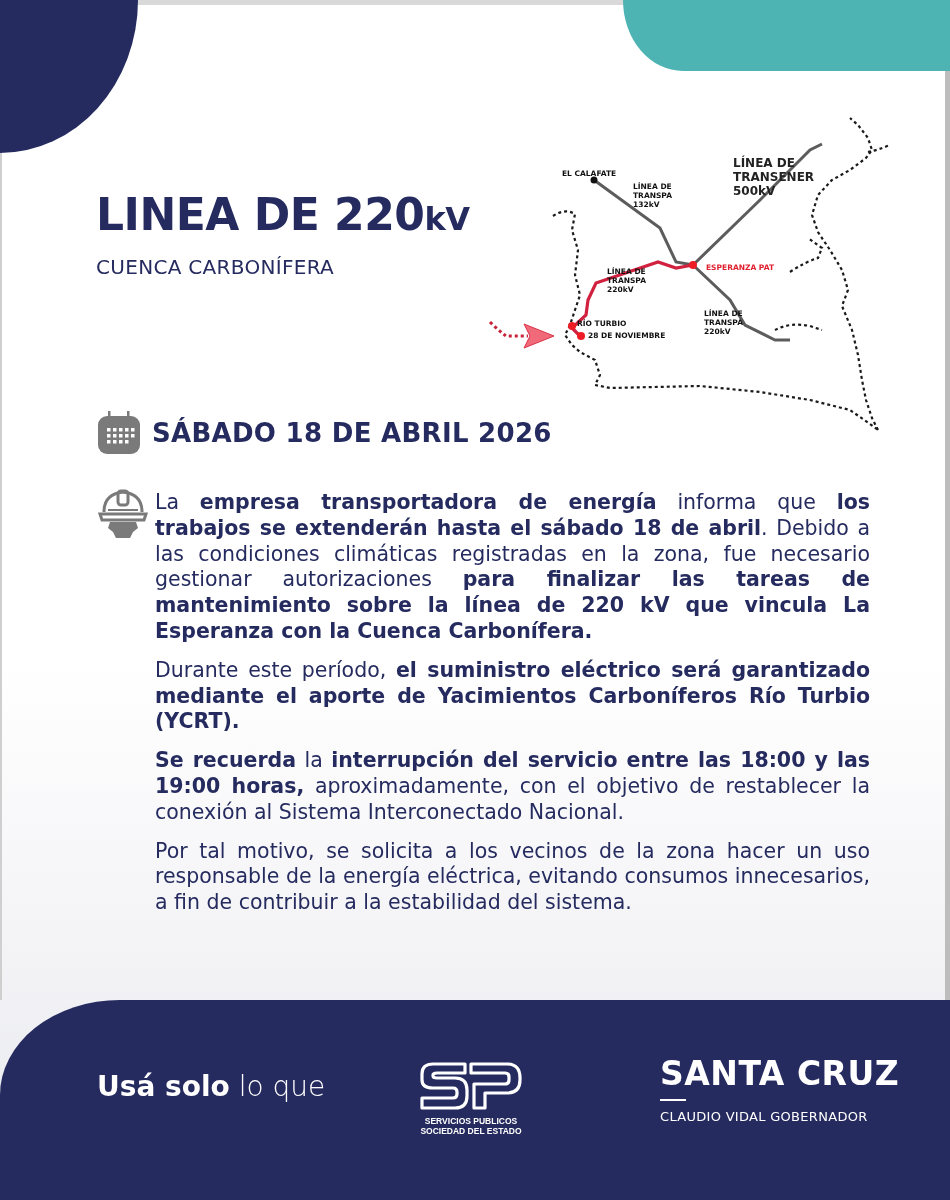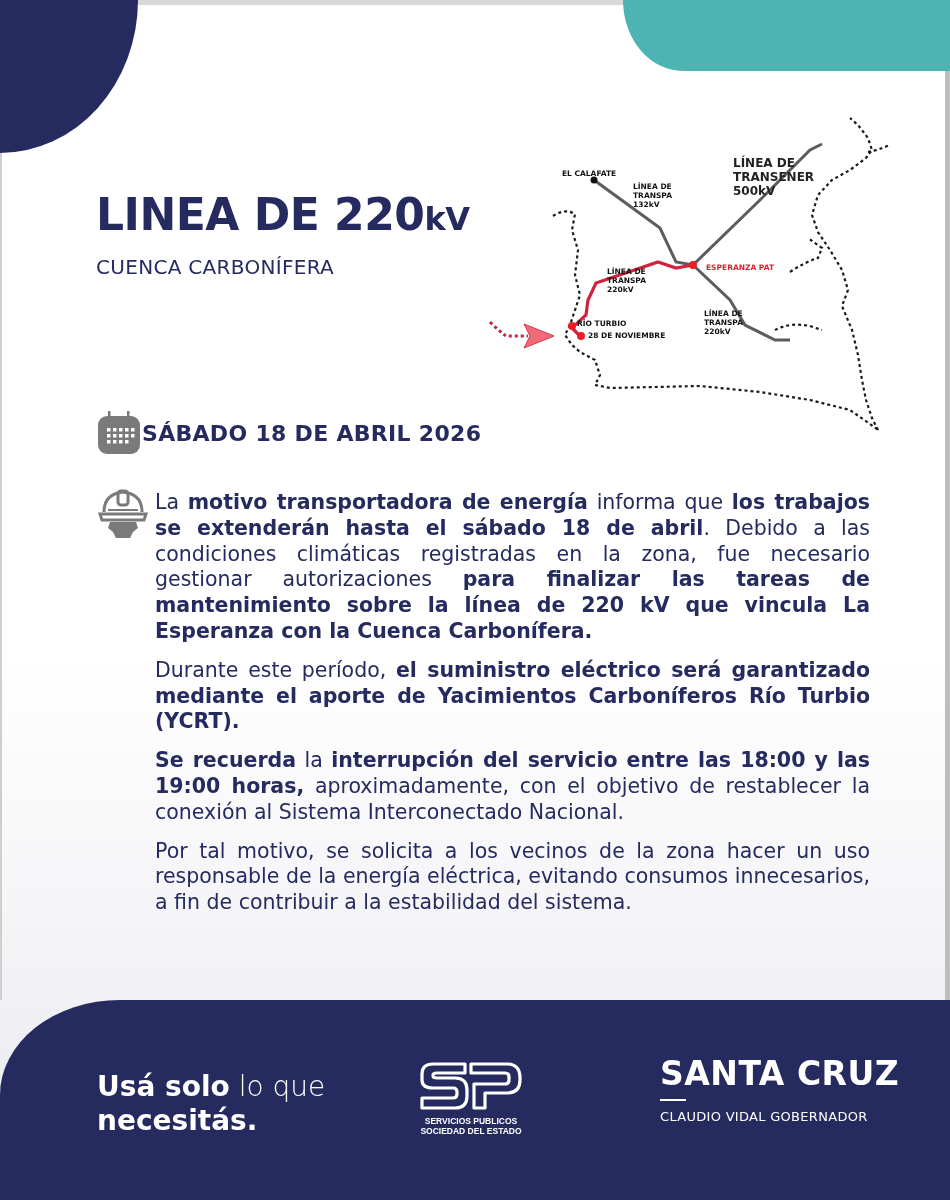--- a/index.html
+++ b/index.html
@@ -11,21 +11,21 @@
   .blob-navy{position:absolute;left:-138px;top:-153px;width:276px;height:306px;border-radius:50%;background:#252b5f;}
   .blob-teal{position:absolute;left:623px;top:0;width:327px;height:71px;background:#4db3b3;border-bottom-left-radius:60px 71px;}
   .title{position:absolute;left:96px;top:190px;color:#252b5f;}
   .title .l1{font-family:"DejaVu Sans",sans-serif;font-weight:300;font-size:37px;letter-spacing:0.5px;line-height:46px;}
   .title .l2{font-family:"DejaVu Sans",sans-serif;font-weight:900;font-size:44px;letter-spacing:-0.5px;line-height:50px;font-weight:bold;}
   .title .l2 .kv{font-size:32px;}
   .title .l3{font-family:"DejaVu Sans",sans-serif;font-size:20px;line-height:46px;letter-spacing:0.3px;}
   .arrow{position:absolute;left:488px;top:318px;}
   .map{position:absolute;left:540px;top:110px;}
   .date-row{position:absolute;left:96px;top:410px;display:flex;align-items:center;}
-  .date-row .date{font-weight:bold;font-size:22px;color:#252b5f;letter-spacing:0.3px;}
+  .date-row .date{font-weight:bold;font-size:26px;color:#252b5f;margin-left:10px;letter-spacing:0.3px;}
   .body-text{position:absolute;left:155px;top:490px;width:715px;color:#252b5f;font-size:20.5px;line-height:25.8px;text-align:justify;}
   .body-text p{margin:0 0 13px 0;}
   .body-text b{font-weight:bold;}
   .worker-icon{position:absolute;left:96px;top:486px;}
   .footer{position:absolute;left:0;top:1000px;width:950px;height:200px;background:#252b5f;border-top-left-radius:120px 95px;}
   .slogan{position:absolute;left:97px;top:1070px;color:#ffffff;font-size:28px;line-height:34px;}
   .slogan b{font-weight:bold;}
   .slogan .thin{font-weight:300;}
   .sp-logo{position:absolute;left:418px;top:1060px;width:106px;text-align:center;color:#fff;}
   .sp-logo .cap{font-family:"Liberation Sans",sans-serif;font-weight:bold;font-size:8.5px;line-height:10px;letter-spacing:0;}
@@ -130,31 +130,30 @@
     <g fill="none" stroke="#7a7a7a" stroke-width="3">
       <path d="M8 26 Q8 8 27 6 Q46 8 46 26"></path>
       <rect x="22" y="5" width="10" height="14" rx="3"></rect>
       <path d="M4 28 L50 28 L48 34 L6 34 Z"></path>
     </g>
     <line x1="12" y1="24" x2="42" y2="24" stroke="#7a7a7a" stroke-width="2"></line>
     <path d="M14 36 L40 36 L42 42 L37 46 L34 52 L20 52 L17 46 L12 42 Z" fill="#7a7a7a"></path>
   </svg>
 
   <div class="body-text">
-    <p><span>La </span><b>motivo transportadora de energía</b><span> informa que </span><b>los trabajos se extenderán hasta el sábado 18 de abril</b><span>. Debido a las condiciones climáticas registradas en la zona, fue necesario gestionar autorizaciones </span><b>para finalizar las tareas de mantenimiento sobre la línea de 220 kV que vincula La Esperanza con la Cuenca Carbonífera.</b></p>
+    <p><span>La </span><b>empresa transportadora de energía</b><span> informa que </span><b>los trabajos se extenderán hasta el sábado 18 de abril</b><span>. Debido a las condiciones climáticas registradas en la zona, fue necesario gestionar autorizaciones </span><b>para finalizar las tareas de mantenimiento sobre la línea de 220 kV que vincula La Esperanza con la Cuenca Carbonífera.</b></p>
     <p><span>Durante este período, </span><b>el suministro eléctrico será garantizado mediante el aporte de Yacimientos Carboníferos Río Turbio (YCRT).</b></p>
     <p><b>Se recuerda</b><span> la </span><b>interrupción del servicio entre las 18:00 y las 19:00 horas,</b><span> aproximadamente, con el objetivo de restablecer la conexión al Sistema Interconectado Nacional.</span></p>
     <p><span>Por tal motivo, se solicita a los vecinos de la zona hacer un uso responsable de la energía eléctrica, evitando consumos innecesarios, a fin de contribuir a la estabilidad del sistema.</span></p>
   </div>
 
   <div class="footer"></div>
 
   <div class="slogan">
     <div><b>Usá solo</b><span class="thin"> lo que</span></div>
-    <div><b>necesitás.</b></div>
   </div>
 
   <div class="sp-logo">
     <svg width="104" height="52" viewBox="0 0 104 52">
       <g fill="none" stroke="#ffffff" stroke-width="3.2" stroke-linejoin="round">
         <path d="M46 4 L14 4 Q3 4 3 14 L3 20 Q3 28 14 28 L34 28 Q38 28 38 32 L38 34 Q38 38 34 38 L3 38 L3 48 L36 48 Q48 48 48 36 L48 30 Q48 18 36 18 L18 18 Q14 18 14 16 L14 15 Q14 13 18 13 L46 13 Z"></path>
         <path d="M52 4 L88 4 Q101 4 101 18 L101 20 Q101 33 88 33 L66 33 L66 48 L55 48 L55 24 L86 24 Q90 24 90 20 L90 17 Q90 13 86 13 L52 13 Z"></path>
       </g>
     </svg>
     <div class="cap">SERVICIOS PUBLICOS</div>

